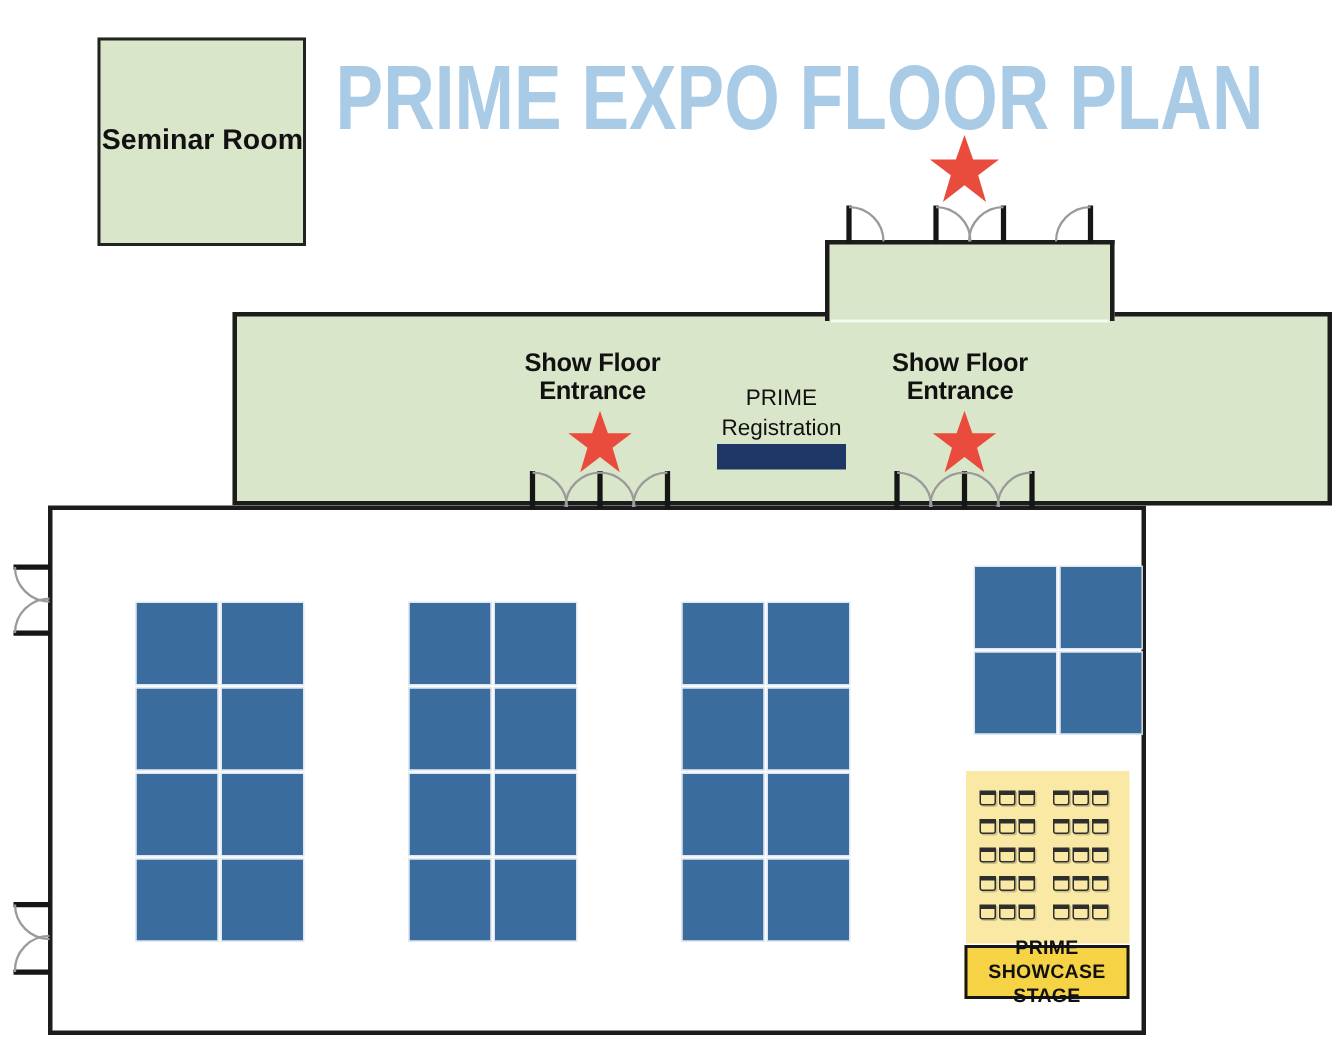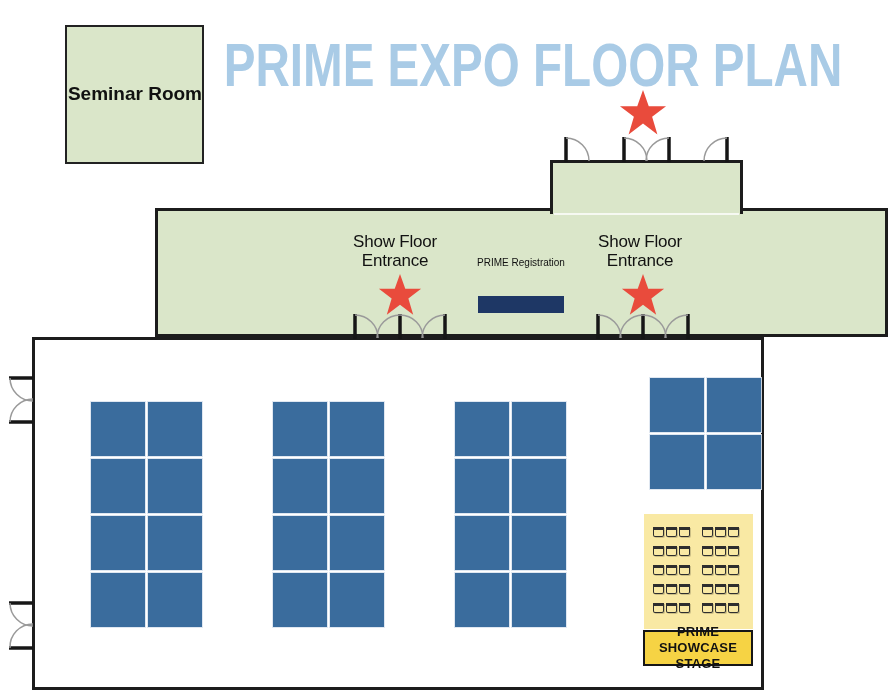--- a/index.html
+++ b/index.html
@@ -26,26 +26,26 @@
       background:rgba(255,255,255,0.75);}
   .lobby{left:155px;top:208px;width:733px;height:129px;
       background:var(--room-green,#DAE6C9);
       border:3px solid var(--wall-black,#1C1C1C);box-sizing:border-box;}
   .ballroom{left:32px;top:337px;width:732px;height:353px;
       background:#ffffff;border:3.5px solid var(--wall-black,#1C1C1C);box-sizing:border-box;}
 
   
   .entrance-label{left:348px;top:102px;width:320px;text-align:center;
       font-weight:bold;font-size:19.5px;letter-spacing:-0.2px;}
-  .sfe-label{width:130px;text-align:center;font-weight:normal;font-size:17px;
+  .sfe-label{width:130px;text-align:center;font-weight:bold;font-size:17px;
       line-height:1.12;letter-spacing:-0.2px;}
   .sfe-1{left:330px;top:232px;}
   .sfe-2{left:575px;top:232px;}
   .reg-label{left:458px;top:256px;width:126px;text-align:center;
-      font-size:10px;line-height:1.3;font-weight:normal;}
+      font-size:15px;line-height:1.3;font-weight:normal;}
   .reg-desk{left:478px;top:296px;width:86px;height:17px;
       background:var(--registration-navy,#1E3765);}
   .ballroom-label{left:315px;top:350px;width:160px;text-align:center;
       font-weight:bold;font-size:20px;letter-spacing:-0.2px;}
 
   
   .booth-block{position:absolute;display:grid;gap:3px;}
   .booth{width:54px;height:54px;background:var(--booth-blue,#3A6C9D);
       outline:1px solid rgba(220,228,240,0.9);}
 

